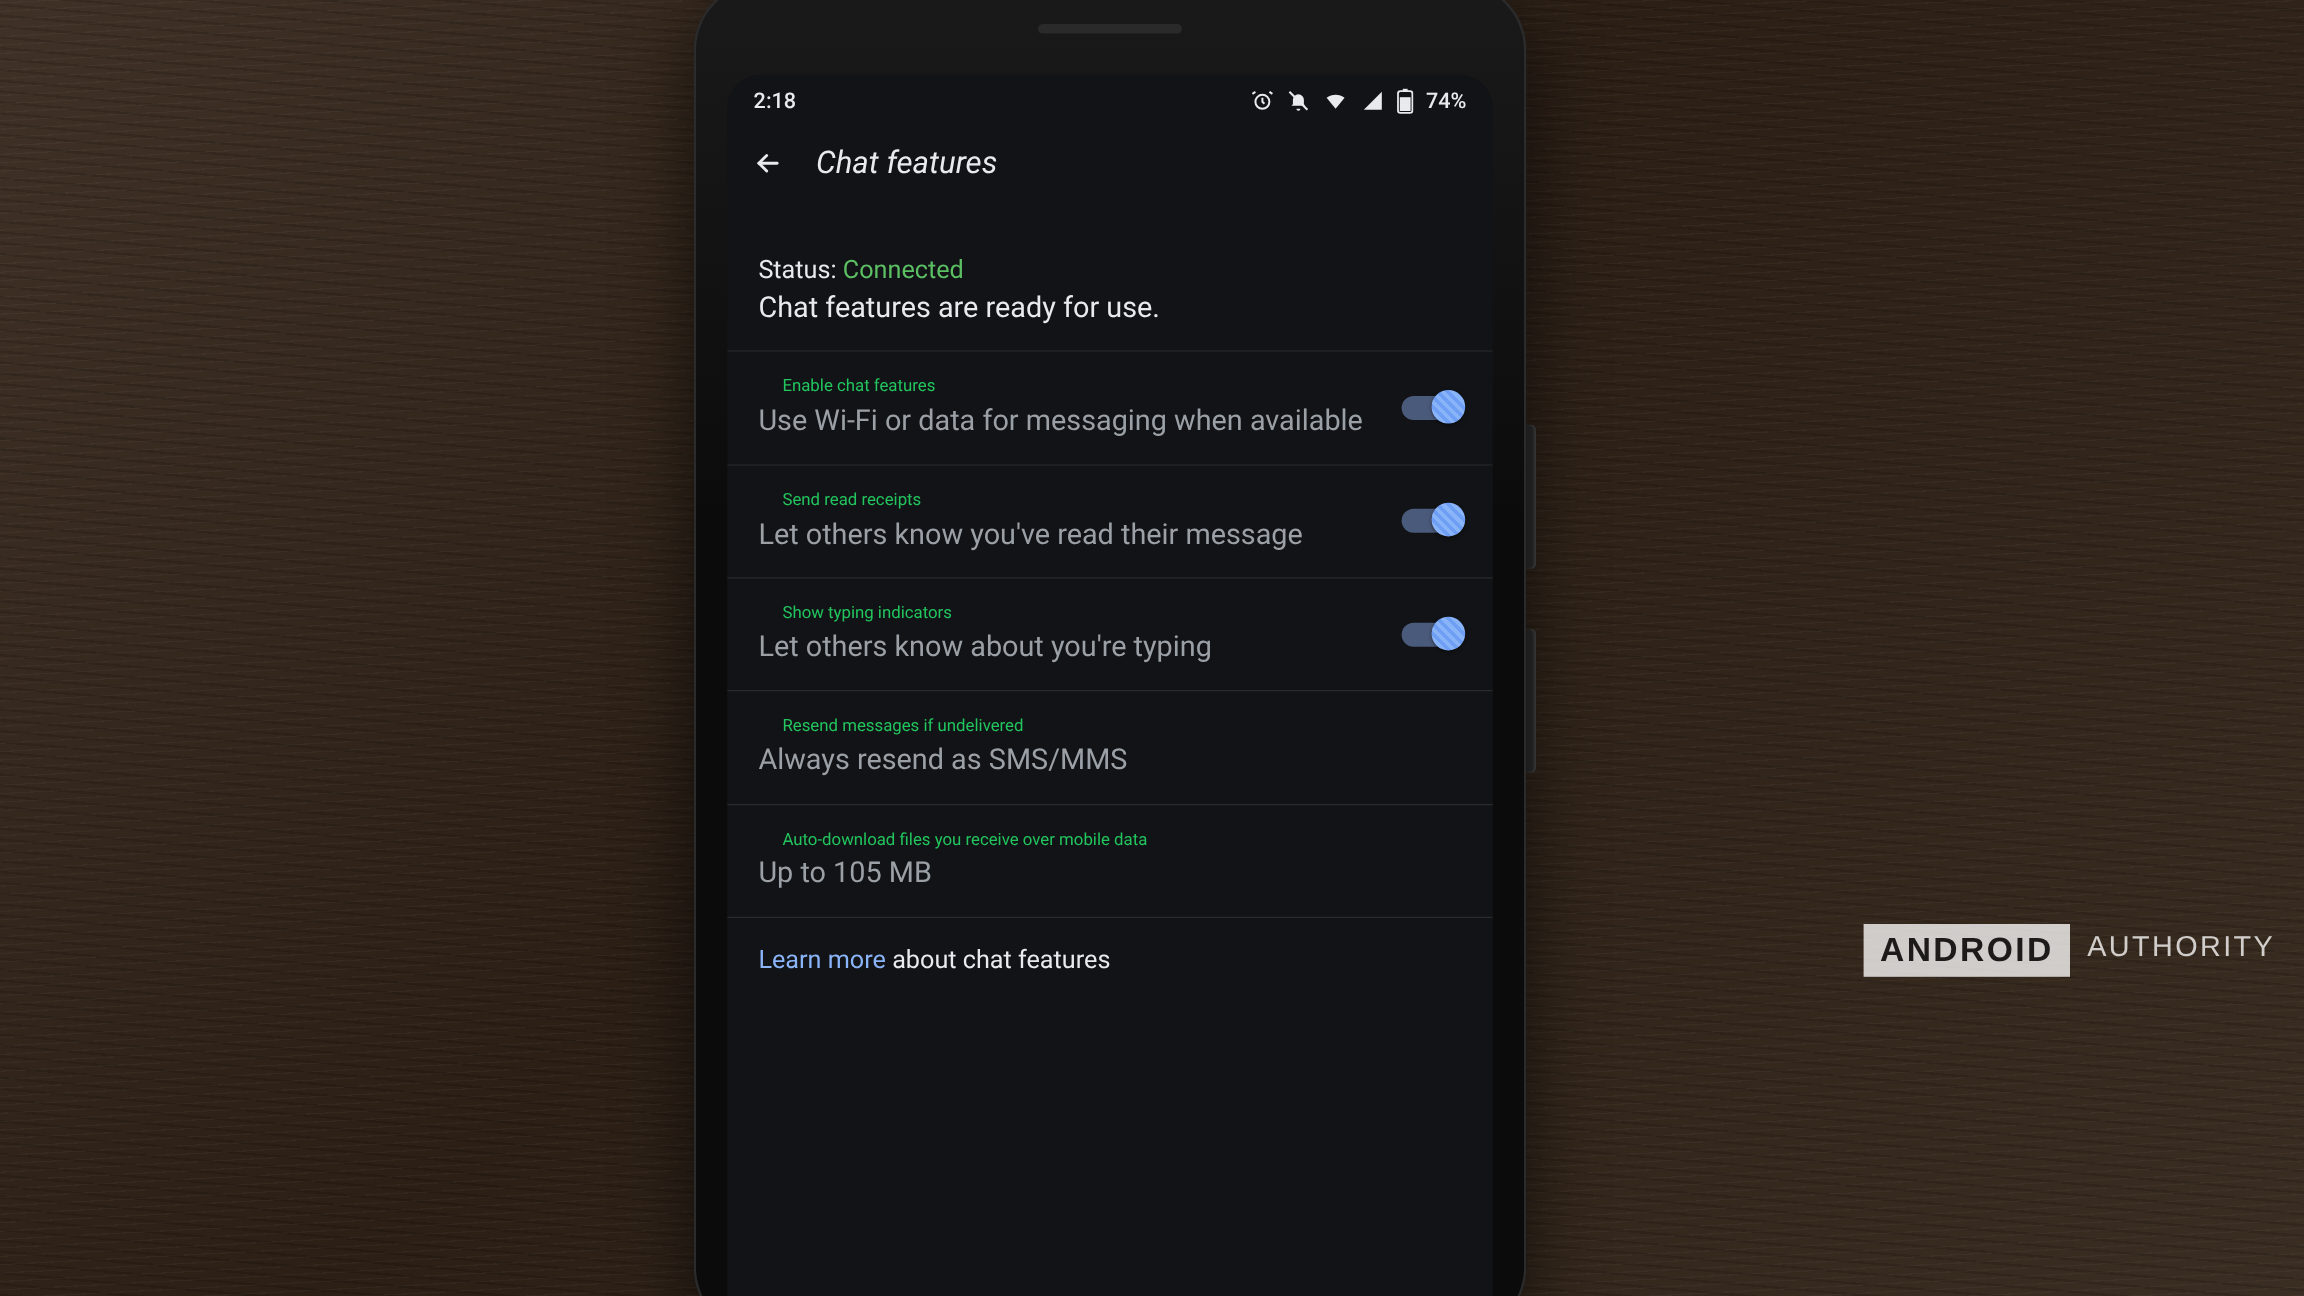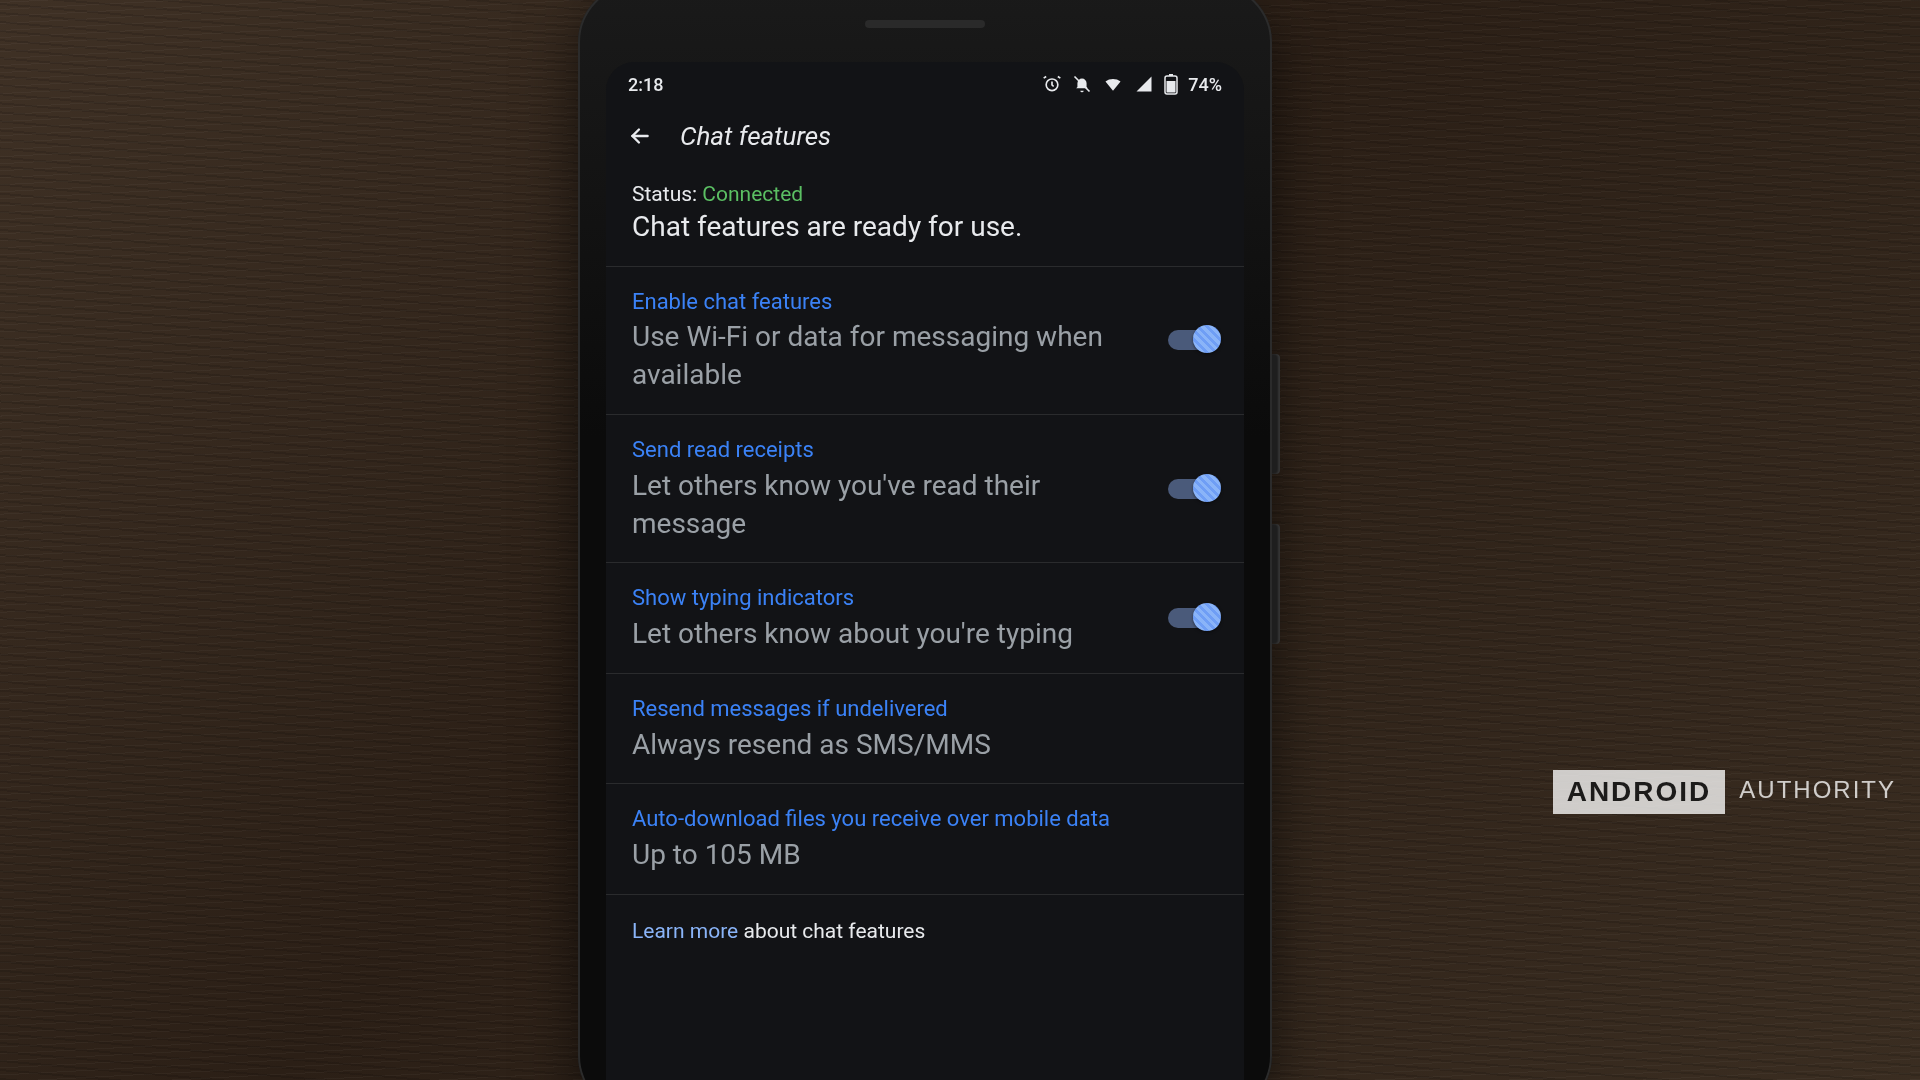--- a/index.html
+++ b/index.html
@@ -109,29 +109,30 @@
   }
 
   
   .list { }
   .row {
     display: flex;
     align-items: center;
     padding: 20px 26px;
     border-top: 1px solid rgba(255,255,255,0.10);
   }
-  .row.first { border-top: none; padding-top: 8px; }
+  .row.first { border-top: none; padding-top: 8px; margin-top: 32px; }
   .row .texts { flex: 1; min-width: 0; }
   .row .title {
-    font-size: 22px;
-    color: #3b82f6;
+    font-size: 14px;
+    color: #22c55e;
     line-height: 1.35;
+    margin-left: 20px;
   }
   .row .sub {
-    font-size: 28px;
+    font-size: 24px;
     color: #9aa0a6;
     line-height: 1.35;
     margin-top: 2px;
   }
   .status-line { font-size: 21px; color: #e8eaed; }
   .status-value { color: #5bbf63; }
 
   
   .toggle {
     position: relative;

